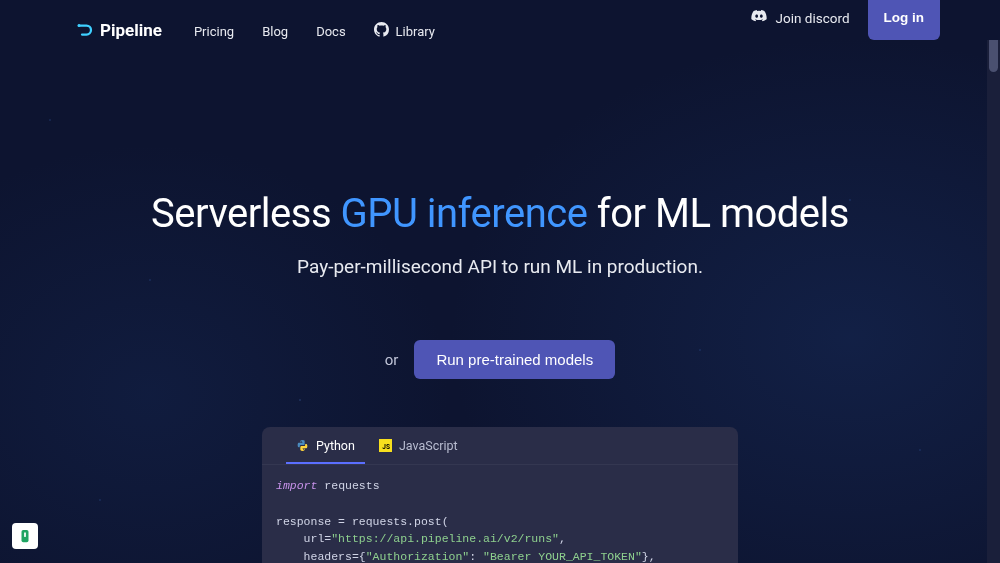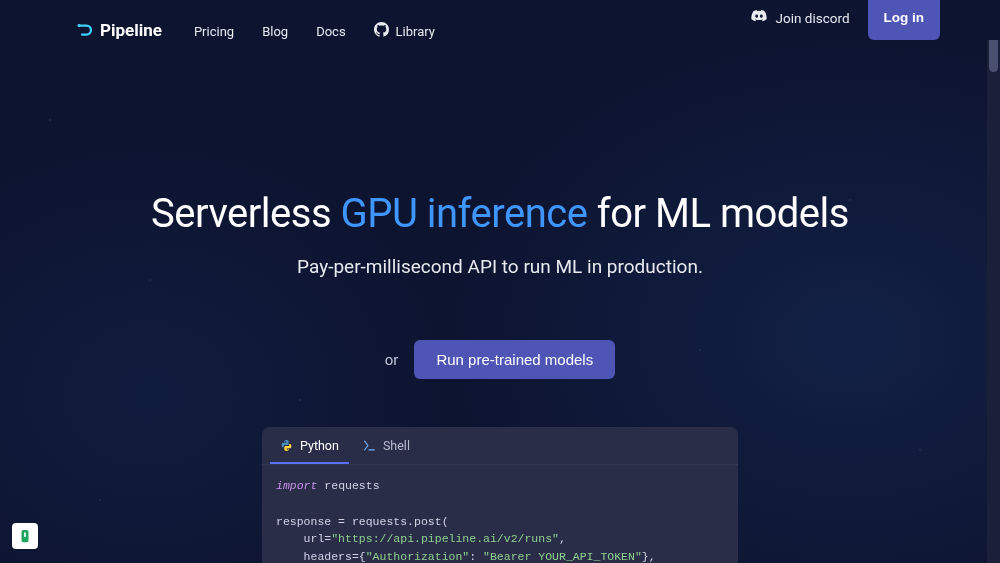--- a/index.html
+++ b/index.html
@@ -126,21 +126,21 @@
     margin: 48px auto 0;
     background: #2a2d48;
     border-radius: 8px 8px 0 0;
     overflow: hidden;
     position: relative;
     z-index: 1;
     text-align: left;
   }
   .code-tabs {
     display: flex;
-    padding: 0 8px;
+    padding: 0 24px;
     gap: 4px;
     border-bottom: 1px solid rgba(255,255,255,0.05);
   }
   .code-tab {
     display: flex;
     align-items: center;
     gap: 7px;
     padding: 11px 10px 9px;
     font-size: 12.5px;
     color: #b8bcd0;
@@ -250,25 +250,26 @@
         <span class="tab-icon">
           <svg viewBox="0 0 24 24">
               <path fill="#4b8bbe" d="M12 2c-4 0-4 2-4 2v2h4v1H5s-2 0-2 4 2 4 2 4h2v-2s0-2 2-2h5s2 0 2-2V4s0-2-4-2zm-2 2a1 1 0 1 1 0 2 1 1 0 0 1 0-2z"></path>
               <path fill="#ffd43b" d="M12 22c4 0 4-2 4-2v-2h-4v-1h7s2 0 2-4-2-4-2-4h-2v2s0 2-2 2h-5s-2 0-2 2v5s0 2 4 2zm2-2a1 1 0 1 1 0-2 1 1 0 0 1 0 2z"></path>
             </svg>
         </span>
         <span>Python</span>
       </div>
       <div class="code-tab">
         <span class="tab-icon">
-          <svg viewBox="0 0 24 24" fill="none">
-              <path d="M3 4l6 8-6 8M11 20h10" stroke="#6fb3ff" stroke-width="2" stroke-linecap="round"></path>
+          <svg viewBox="0 0 24 24">
+              <rect width="24" height="24" fill="#f7df1e"></rect>
+              <text x="6" y="19" font-size="12" font-weight="bold" fill="#000">JS</text>
             </svg>
         </span>
-        <span>Shell</span>
+        <span>JavaScript</span>
       </div>
     </div>
     <div class="code-body"><span class="tok-kw">import</span><span> requests</span>
 
 <span>response = requests.post(</span>
 <span>    url=</span><span class="tok-str">"https://api.pipeline.ai/v2/runs"</span><span>,</span>
 <span>    headers={</span><span class="tok-str">"Authorization"</span><span>: </span><span class="tok-str">"Bearer YOUR_API_TOKEN"</span><span>},</span>
 
 
 

